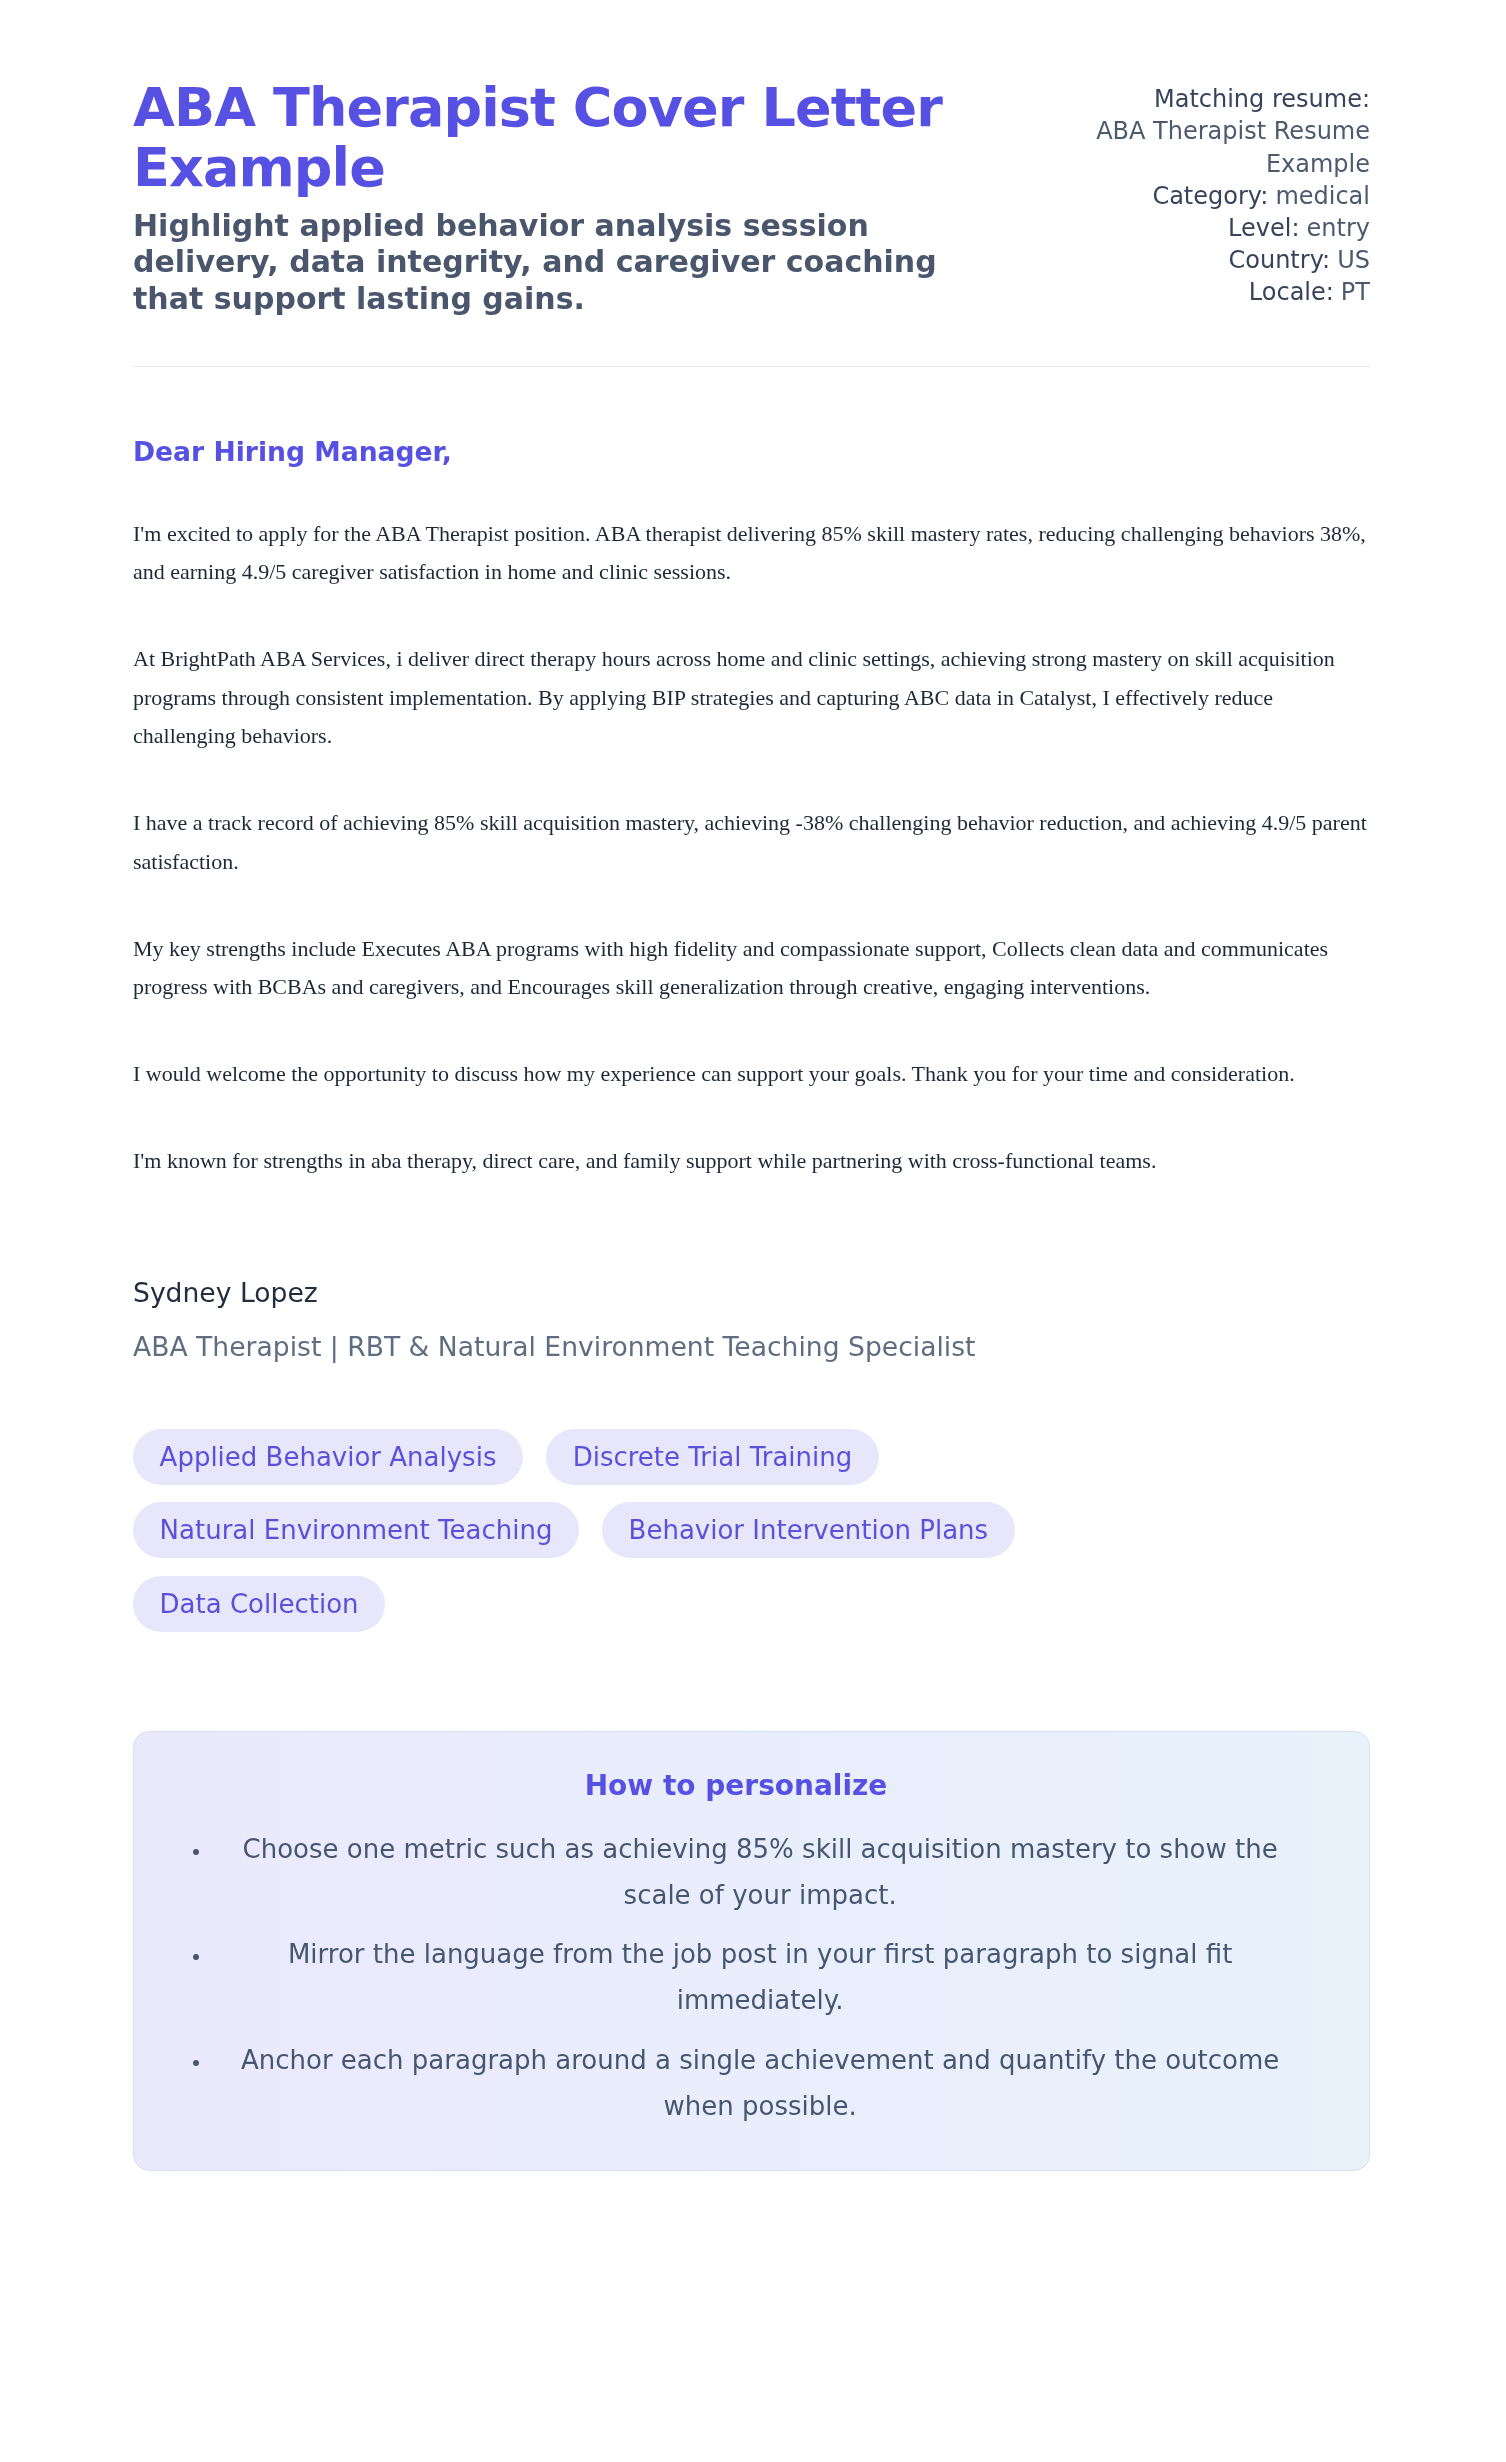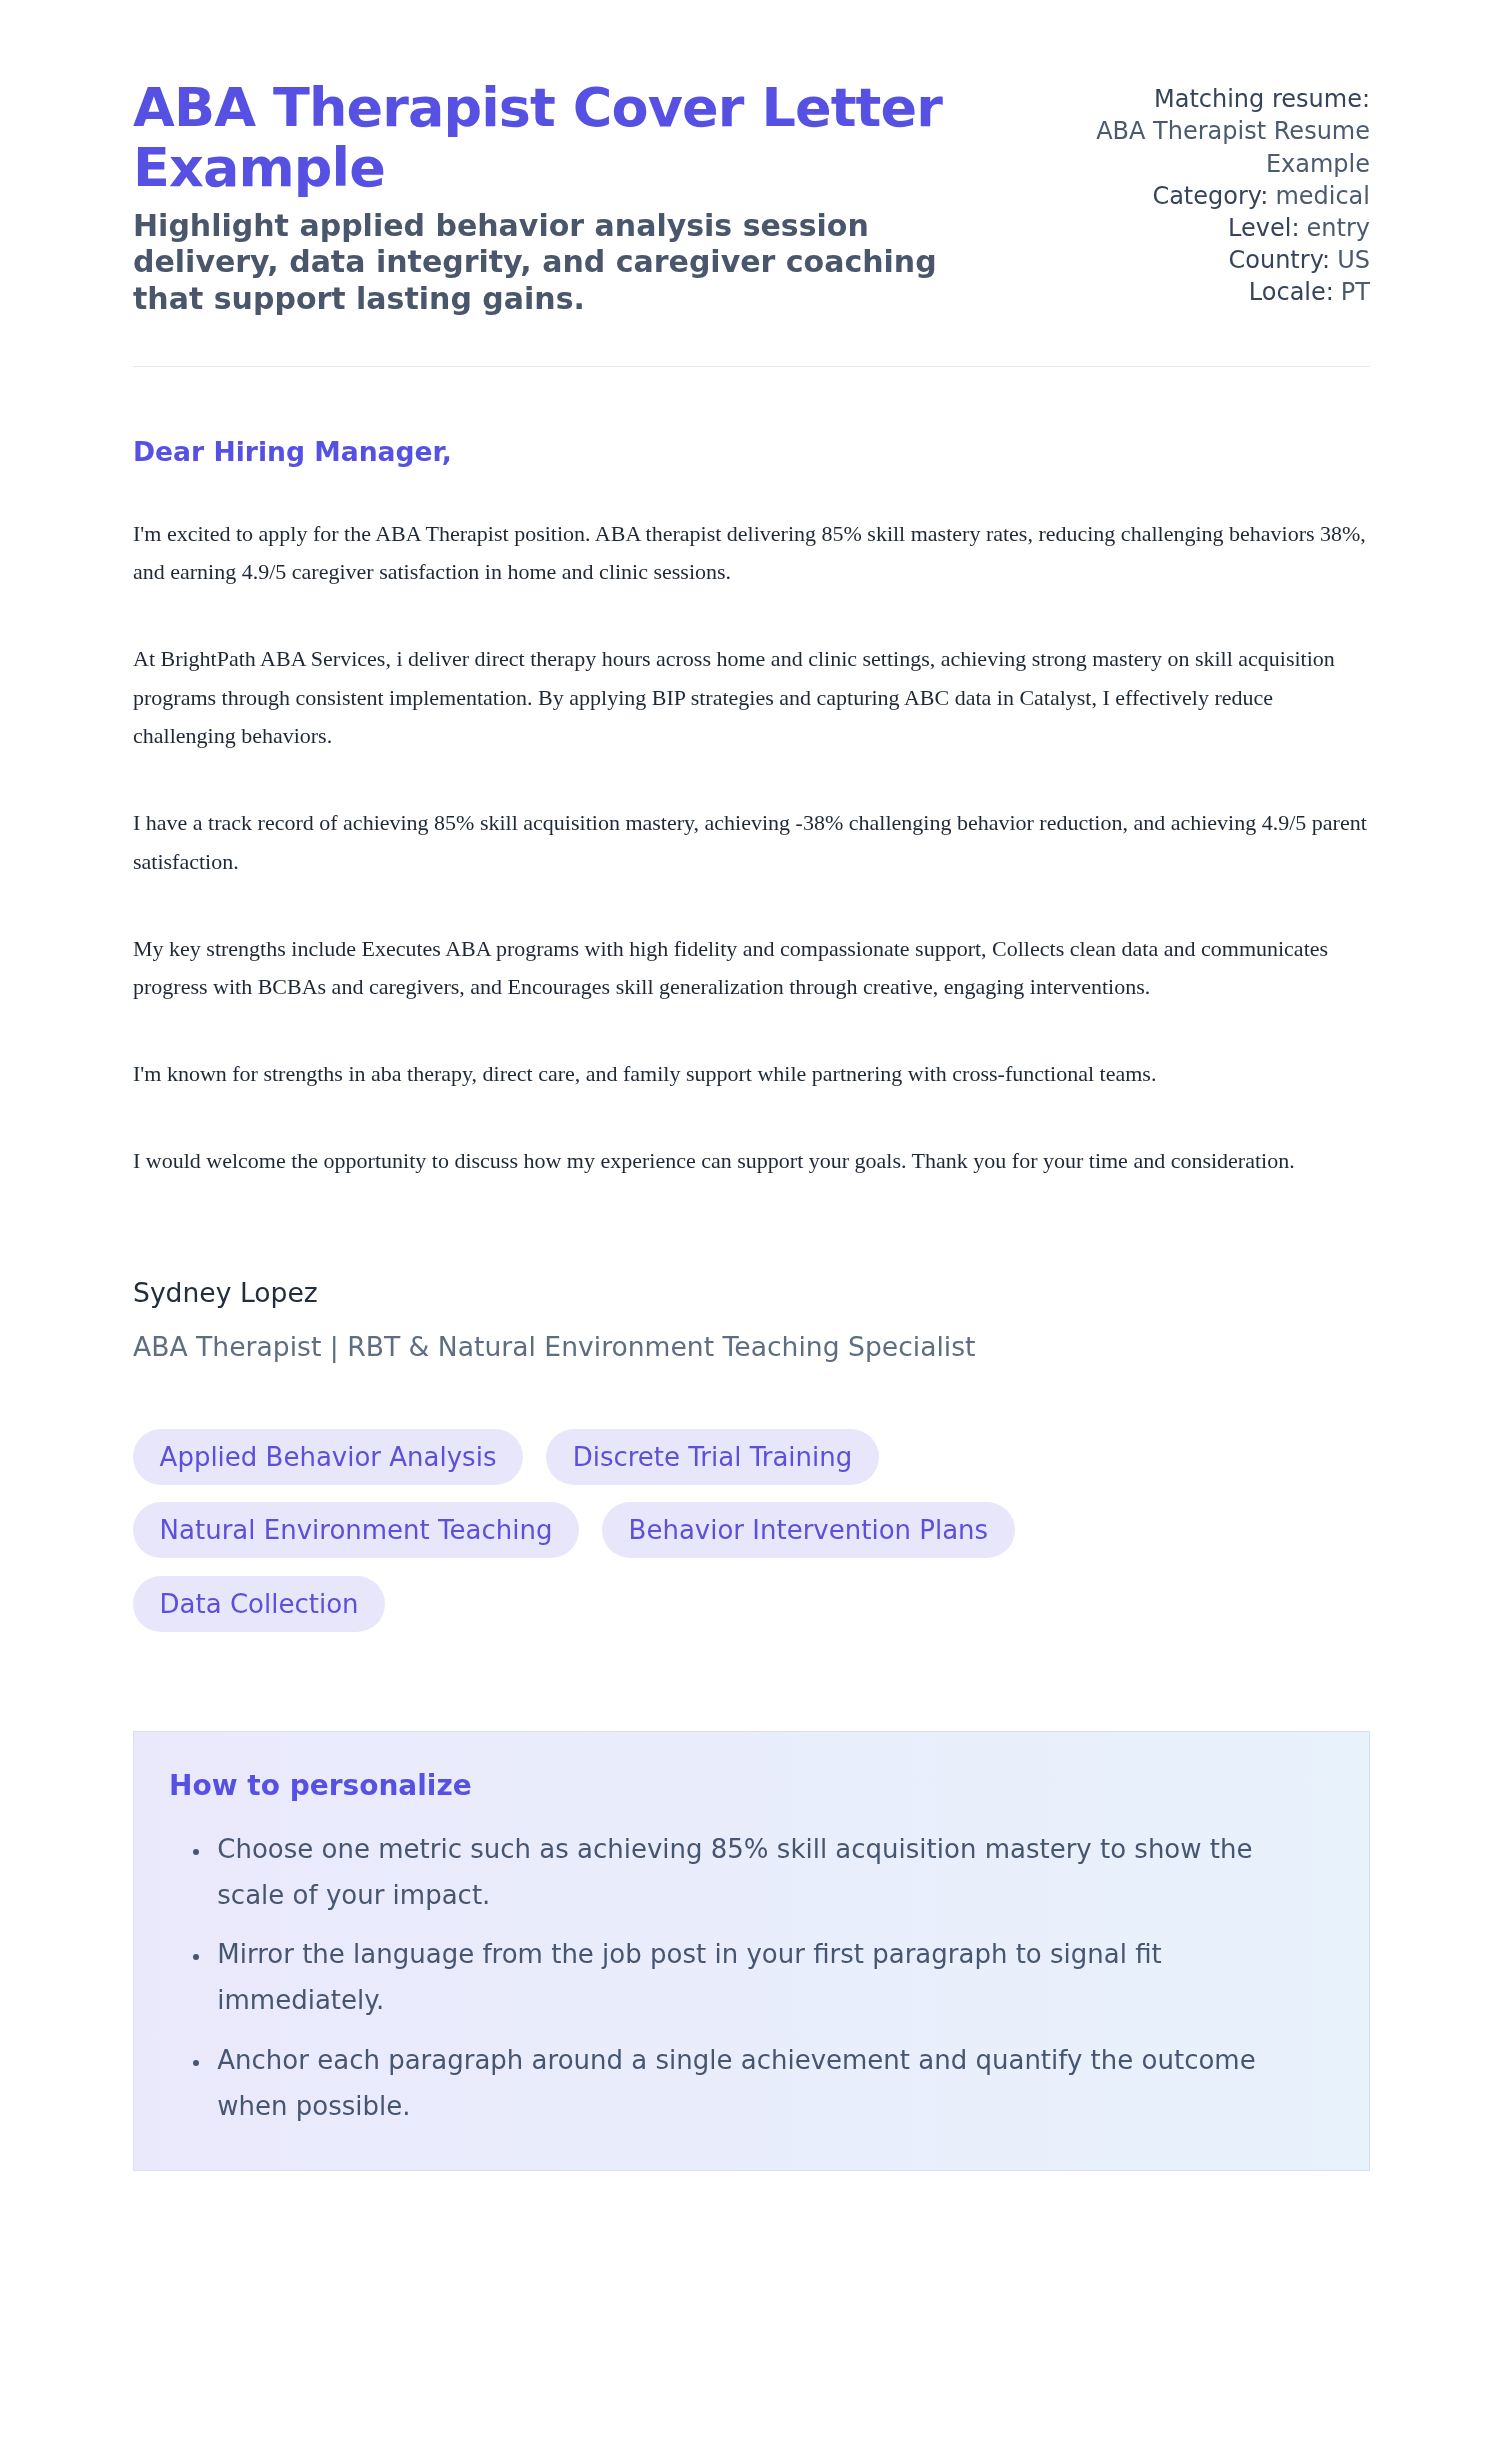--- a/index.html
+++ b/index.html
@@ -96,22 +96,23 @@
     padding: 15px 26.6px;
     border-radius: 885px;
     white-space: nowrap;
   }
 
   
   .callout {
     margin-top: 99px;
     background: linear-gradient(90deg, #eae9fc 0%, #e8f2fb 100%);
     border: 1.8px solid #dadef5;
-    border-radius: 0;
+    border-radius: 16px;
     padding: 37px 66px 41px 35px;
+    text-align: center;
   }
   .callout-title {
     margin: 0 0 25px;
     font-size: 28px;
     font-weight: 700;
     color: #5651e2;
   }
   .callout-list {
     margin: 0;
     padding-left: 43px;
@@ -160,23 +161,23 @@
     <div>
 
         <p class="para">I'm excited to apply for the ABA Therapist position. ABA therapist delivering 85% skill mastery rates, reducing challenging behaviors 38%, and earning 4.9/5 caregiver satisfaction in home and clinic sessions.</p>
 
         <p class="para">At BrightPath ABA Services, i deliver direct therapy hours across home and clinic settings, achieving strong mastery on skill acquisition programs through consistent implementation. By applying BIP strategies and capturing ABC data in Catalyst, I effectively reduce challenging behaviors.</p>
 
         <p class="para">I have a track record of achieving 85% skill acquisition mastery, achieving -38% challenging behavior reduction, and achieving 4.9/5 parent satisfaction.</p>
 
         <p class="para">My key strengths include Executes ABA programs with high fidelity and compassionate support, Collects clean data and communicates progress with BCBAs and caregivers, and Encourages skill generalization through creative, engaging interventions.</p>
 
+        <p class="para">I would welcome the opportunity to discuss how my experience can support your goals. Thank you for your time and consideration.</p>
+
         <p class="para">I'm known for strengths in aba therapy, direct care, and family support while partnering with cross-functional teams.</p>
-
-        <p class="para">I would welcome the opportunity to discuss how my experience can support your goals. Thank you for your time and consideration.</p>
       </div>
     <p class="sig-name">Sydney Lopez</p>
     <p class="sig-role">ABA Therapist | RBT &amp; Natural Environment Teaching Specialist</p>
   </section>
 
   <div class="tags">
 
       <span class="tag">Applied Behavior Analysis</span>
 
       <span class="tag">Discrete Trial Training</span>

